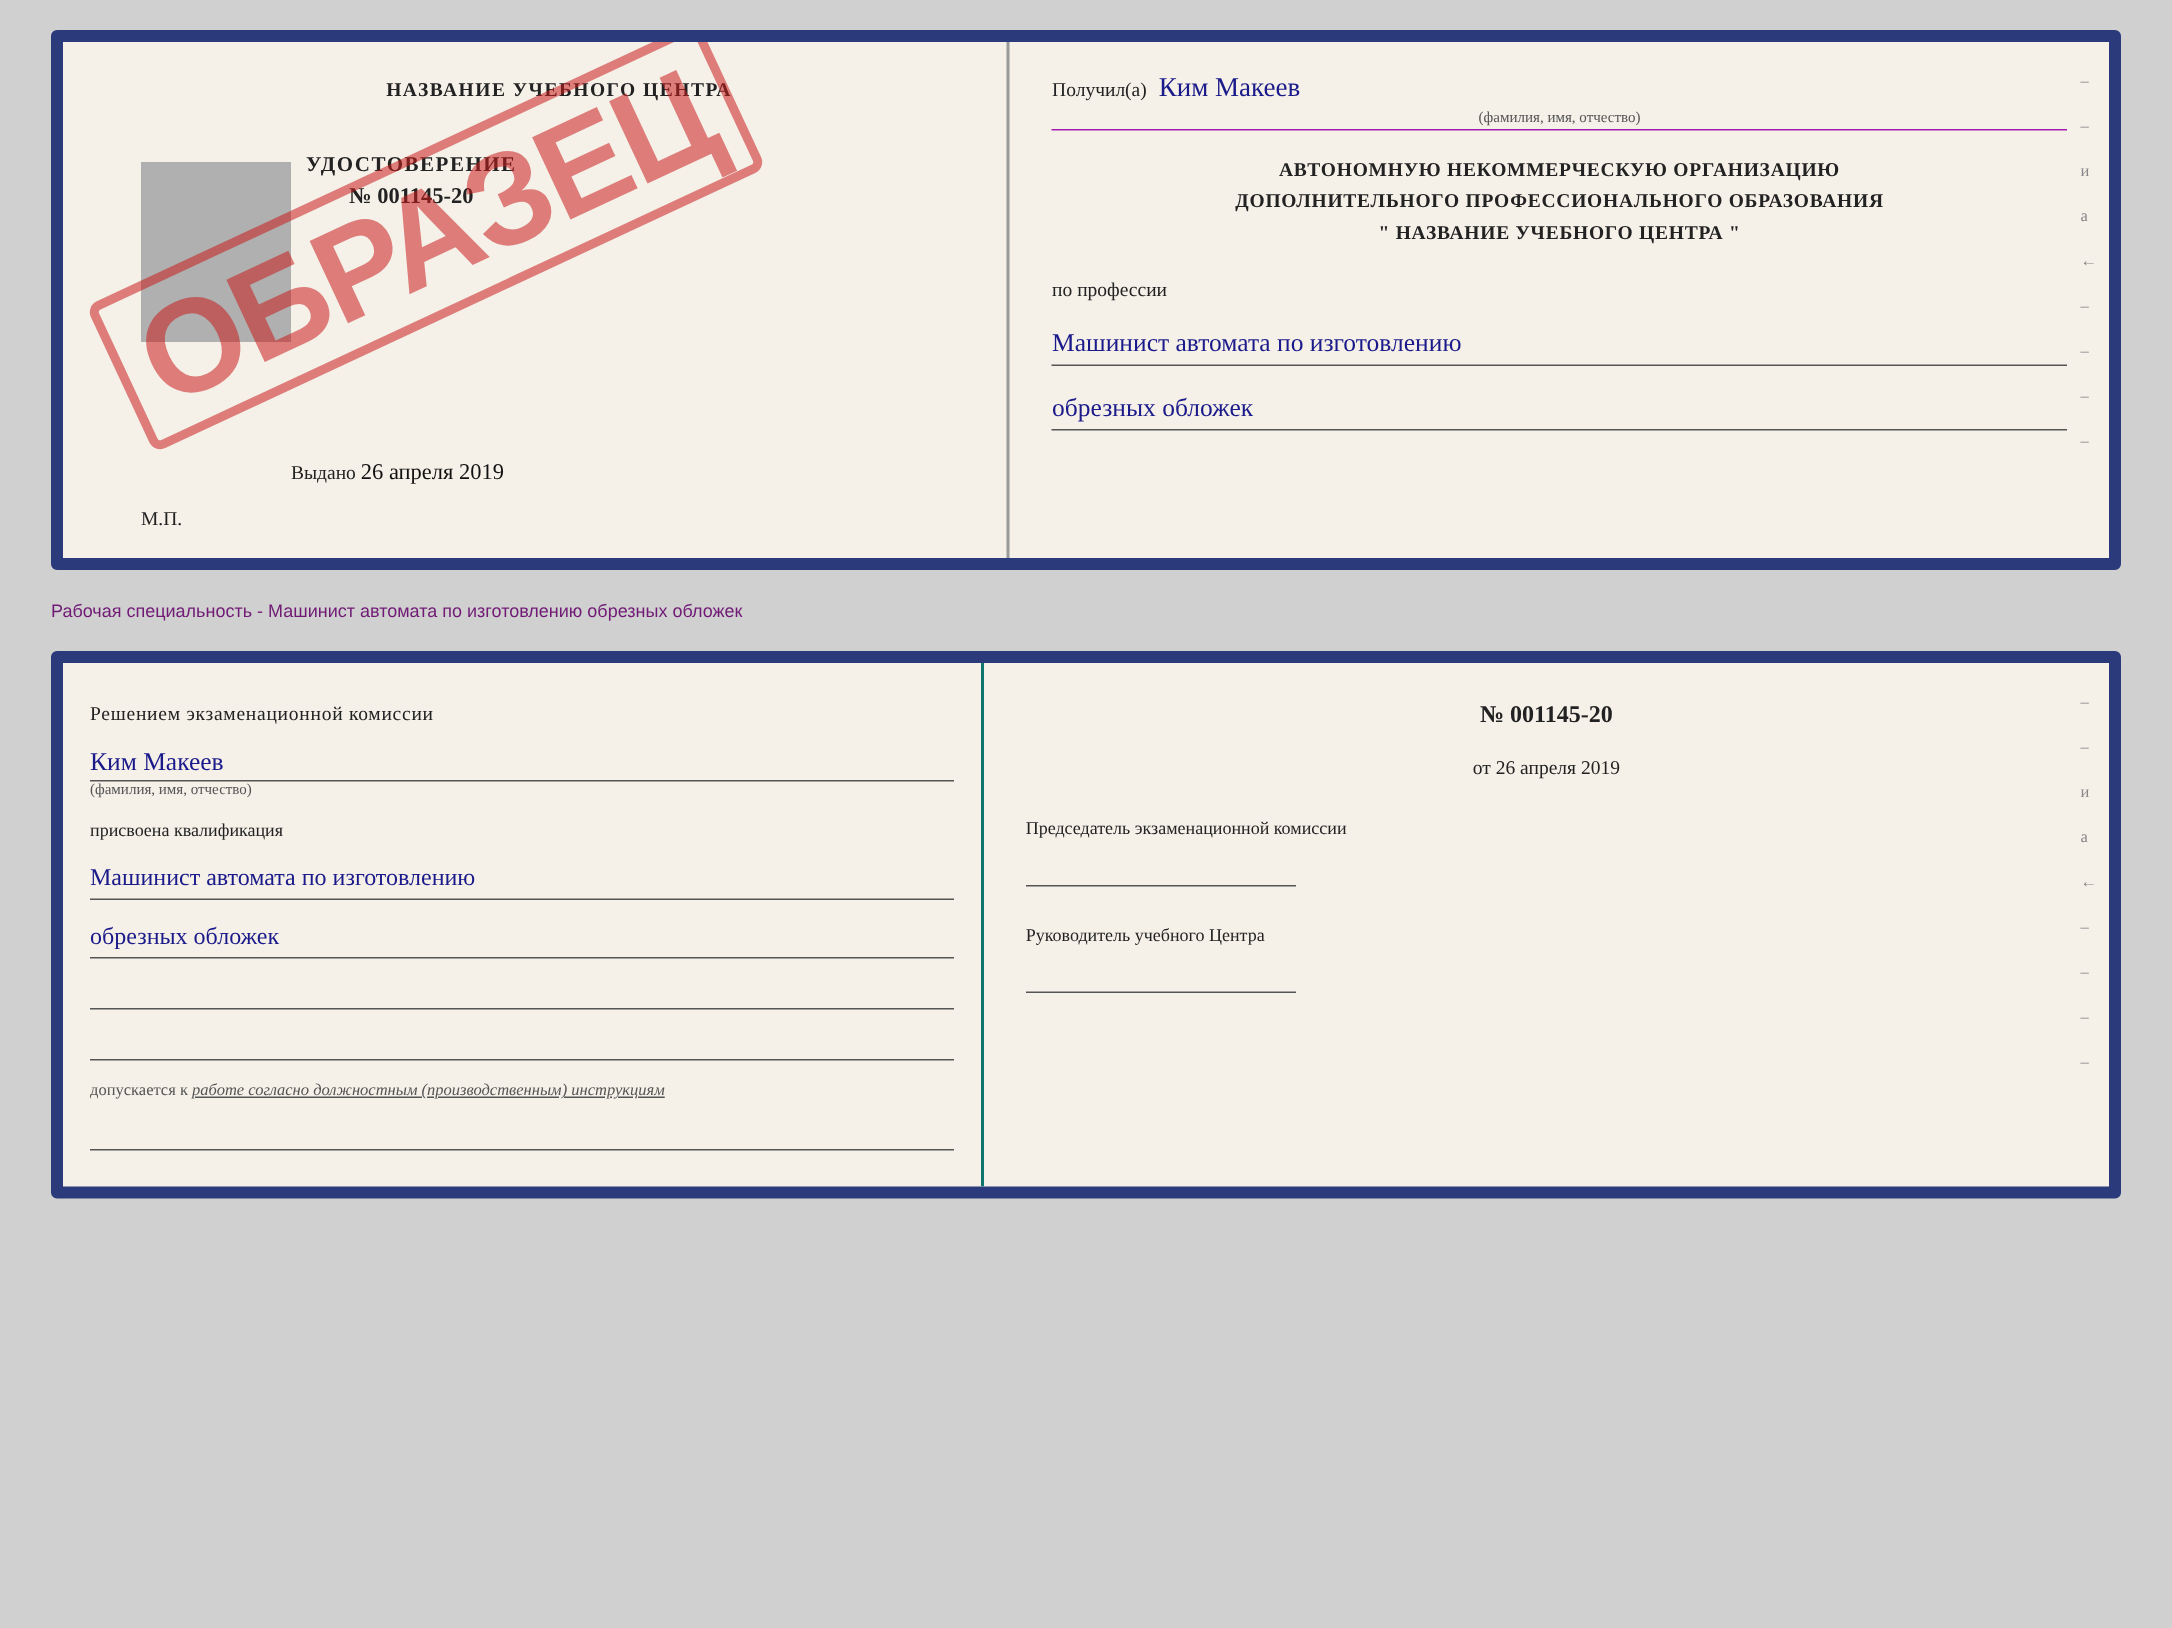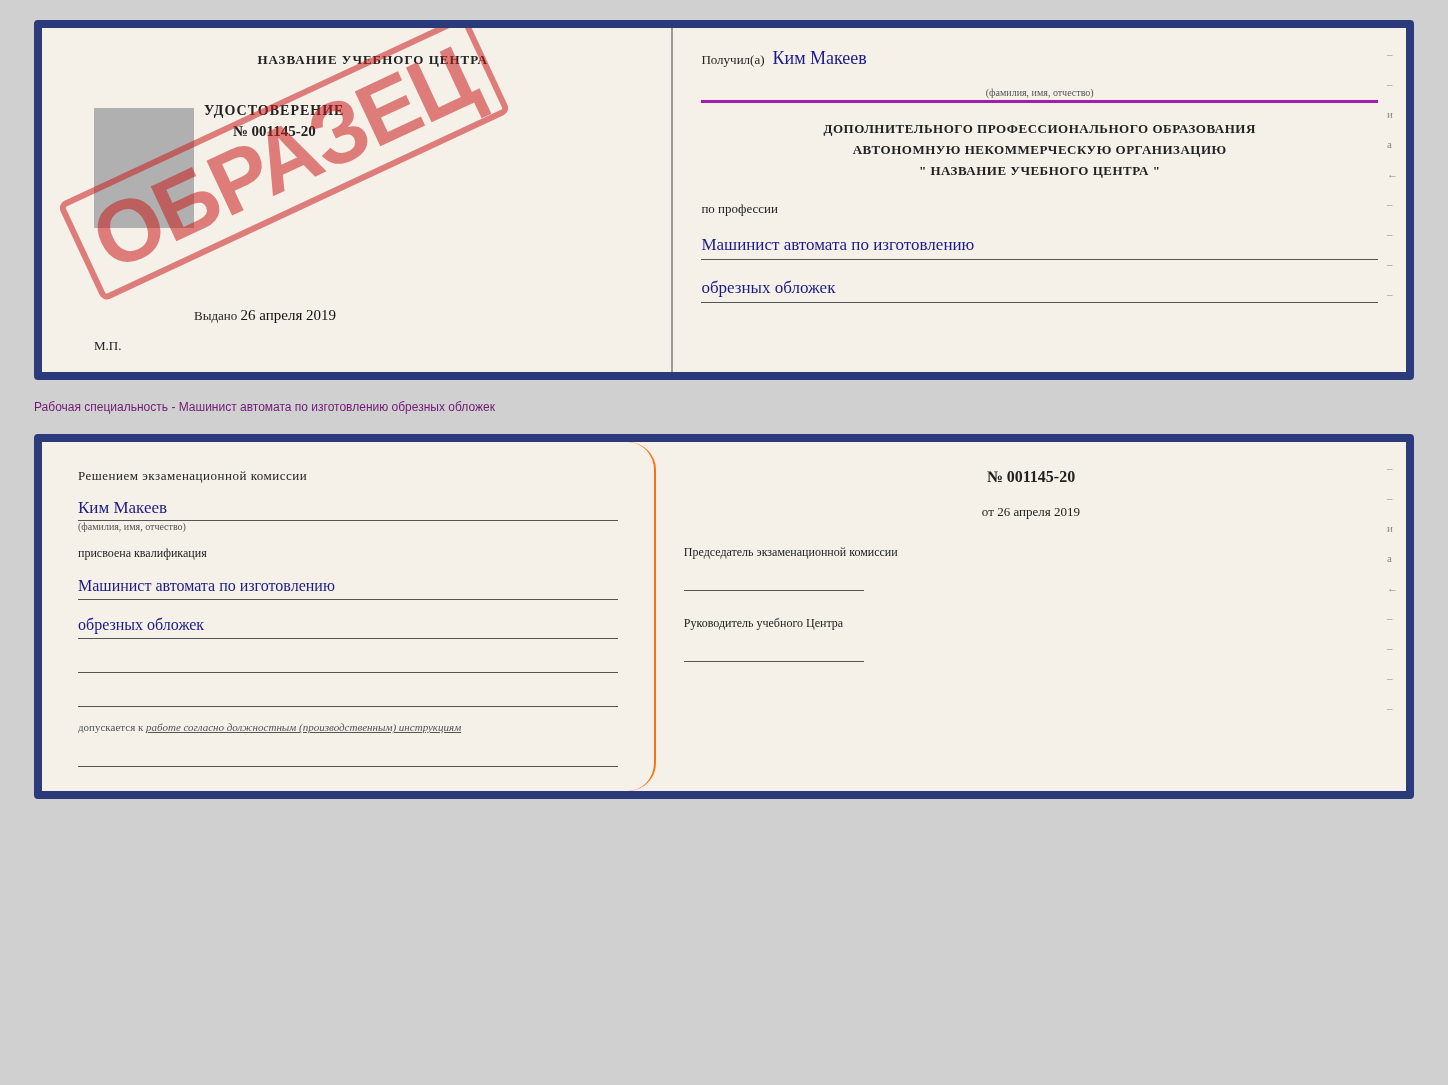--- a/index.html
+++ b/index.html
@@ -145,22 +145,22 @@
       bottom: 18px;
       left: 20px;
       font-size: 13px;
       color: #222;
     }
 
     
     .recipient-line {
       display: flex;
       flex-direction: column;
-      gap: 16px;
-      border-bottom: 3px solid #a21caf;
+      gap: 2px;
+      border-bottom: 1px solid #a21caf;
       padding-bottom: 2px;
     }
 
     .recipient-row {
       display: flex;
       align-items: baseline;
       gap: 8px;
     }
 
     .label-text {
@@ -255,26 +255,25 @@
       background: #f5f0e8;
       border: 8px solid #2a3a7a;
       border-radius: 4px;
       min-height: 360px;
       position: relative;
       overflow: hidden;
     }
 
     .bottom-left {
       width: 45%;
-      border-right: 2px solid #f97316;
-      padding: 24px 36px;
+      border-right: 2px solid #0f766e;
+      padding: 24px 18px;
       display: flex;
       flex-direction: column;
       gap: 10px;
-      border-radius: 28px;
     }
 
     .bottom-right {
       width: 55%;
       padding: 20px 28px;
       display: flex;
       flex-direction: column;
       gap: 14px;
       position: relative;
     }
@@ -410,22 +409,22 @@
       <div class="recipient-line">
         <div class="recipient-row">
           <span class="label-text">Получил(a)</span>
           <span class="handwritten-name">Ким Макеев</span>
         </div>
         <div class="sub-label">(фамилия, имя, отчество)</div>
       </div>
 
 
       <div class="org-block">
+        <div>АВТОНОМНУЮ НЕКОММЕРЧЕСКУЮ ОРГАНИЗАЦИЮ</div>
         <div>ДОПОЛНИТЕЛЬНОГО ПРОФЕССИОНАЛЬНОГО ОБРАЗОВАНИЯ</div>
-        <div>АВТОНОМНУЮ НЕКОММЕРЧЕСКУЮ ОРГАНИЗАЦИЮ</div>
         <div>"    НАЗВАНИЕ УЧЕБНОГО ЦЕНТРА    "</div>
       </div>
 
       <div class="profession-label">по профессии</div>
       <div class="profession-handwritten">Машинист автомата по изготовлению</div>
       <div class="profession-handwritten">обрезных обложек</div>
 
       <div class="right-edge-marks">
         <span class="edge-mark">–</span>
         <span class="edge-mark">–</span>

